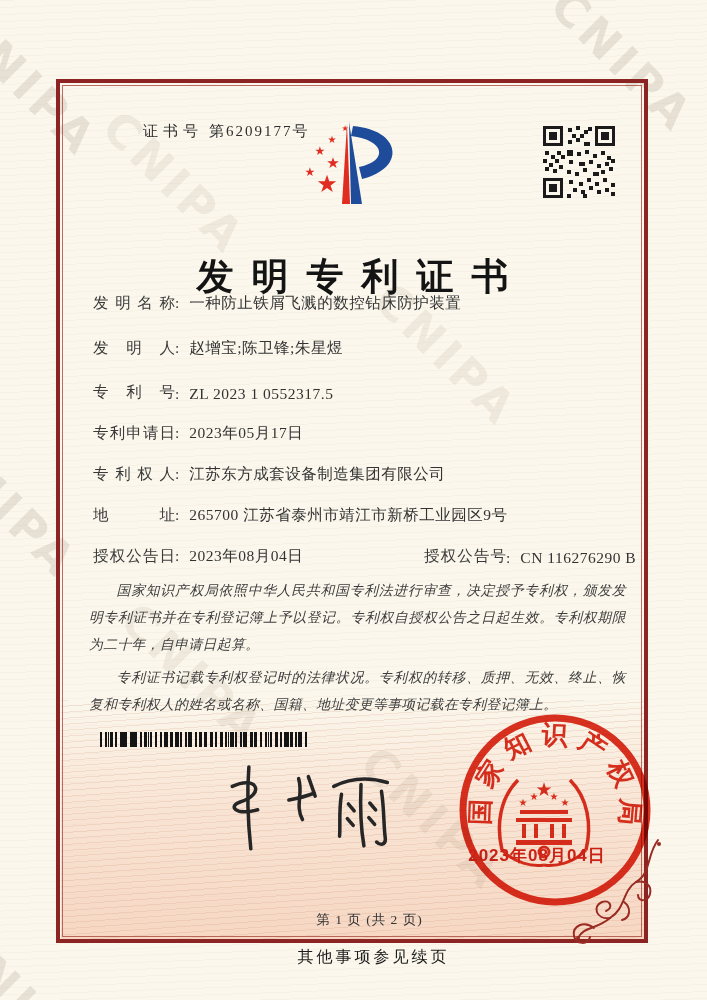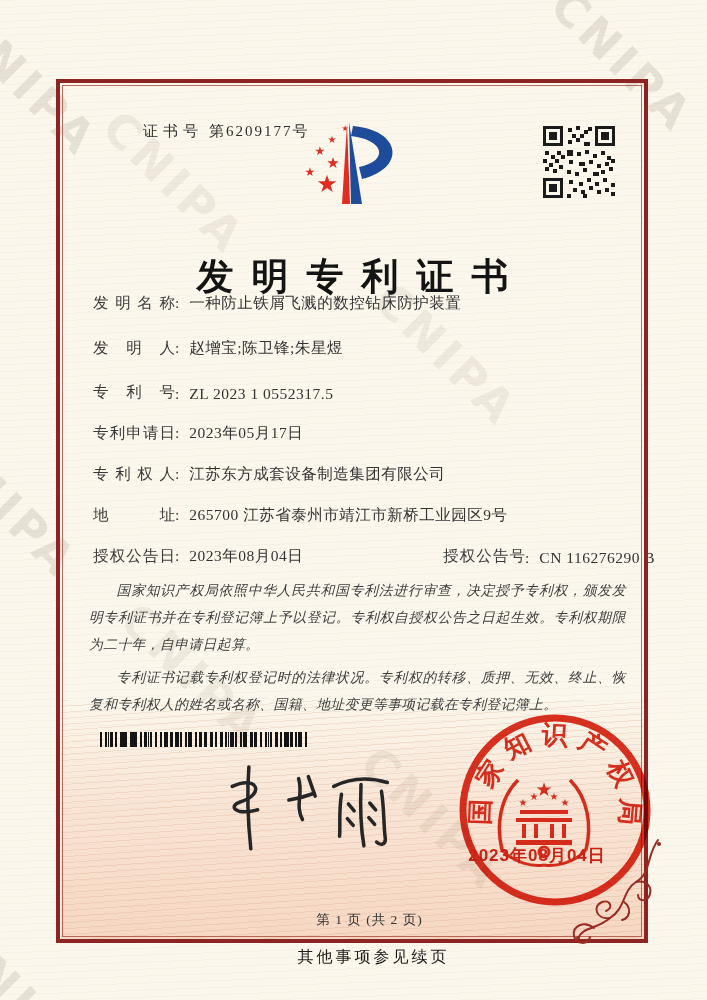--- a/index.html
+++ b/index.html
@@ -34,21 +34,21 @@
   .qr{position:absolute;left:543px;top:126px;width:72px;height:72px;z-index:2;}
   .title{
     position:absolute;left:57px;top:208px;width:591px;z-index:2;
     text-align:center;font-size:37px;font-weight:bold;color:#141414;
     letter-spacing:18px;text-indent:18px;margin-top:44px;
   }
   .frow{position:absolute;left:93px;z-index:2;font-size:15.5px;color:#3a3a3a;white-space:nowrap;}
   .flabel{display:inline-block;width:82px;text-align:justify;text-align-last:justify;vertical-align:bottom;}
   .fcolon{margin-right:10px;}
   .fval{letter-spacing:0.5px;color:#333;}
-  .frow2{position:absolute;left:350px;top:0;}
+  .frow2{position:absolute;left:331px;top:0;}
   .body-text{position:absolute;left:89px;top:578px;width:537px;z-index:2;}
   .body-text p{
     margin:0 0 6px 0;font-size:13.8px;line-height:1.95;color:#3d3d3d;
     font-style:italic;text-align:justify;text-indent:2em;letter-spacing:0.4px;
   }
   .barcode{
     position:absolute;left:100px;top:732px;width:208px;height:15px;z-index:2;
     background-image:
       repeating-linear-gradient(90deg,#141414 0 2px,transparent 2px 5px),
       repeating-linear-gradient(90deg,#141414 0 1px,transparent 1px 8px),

